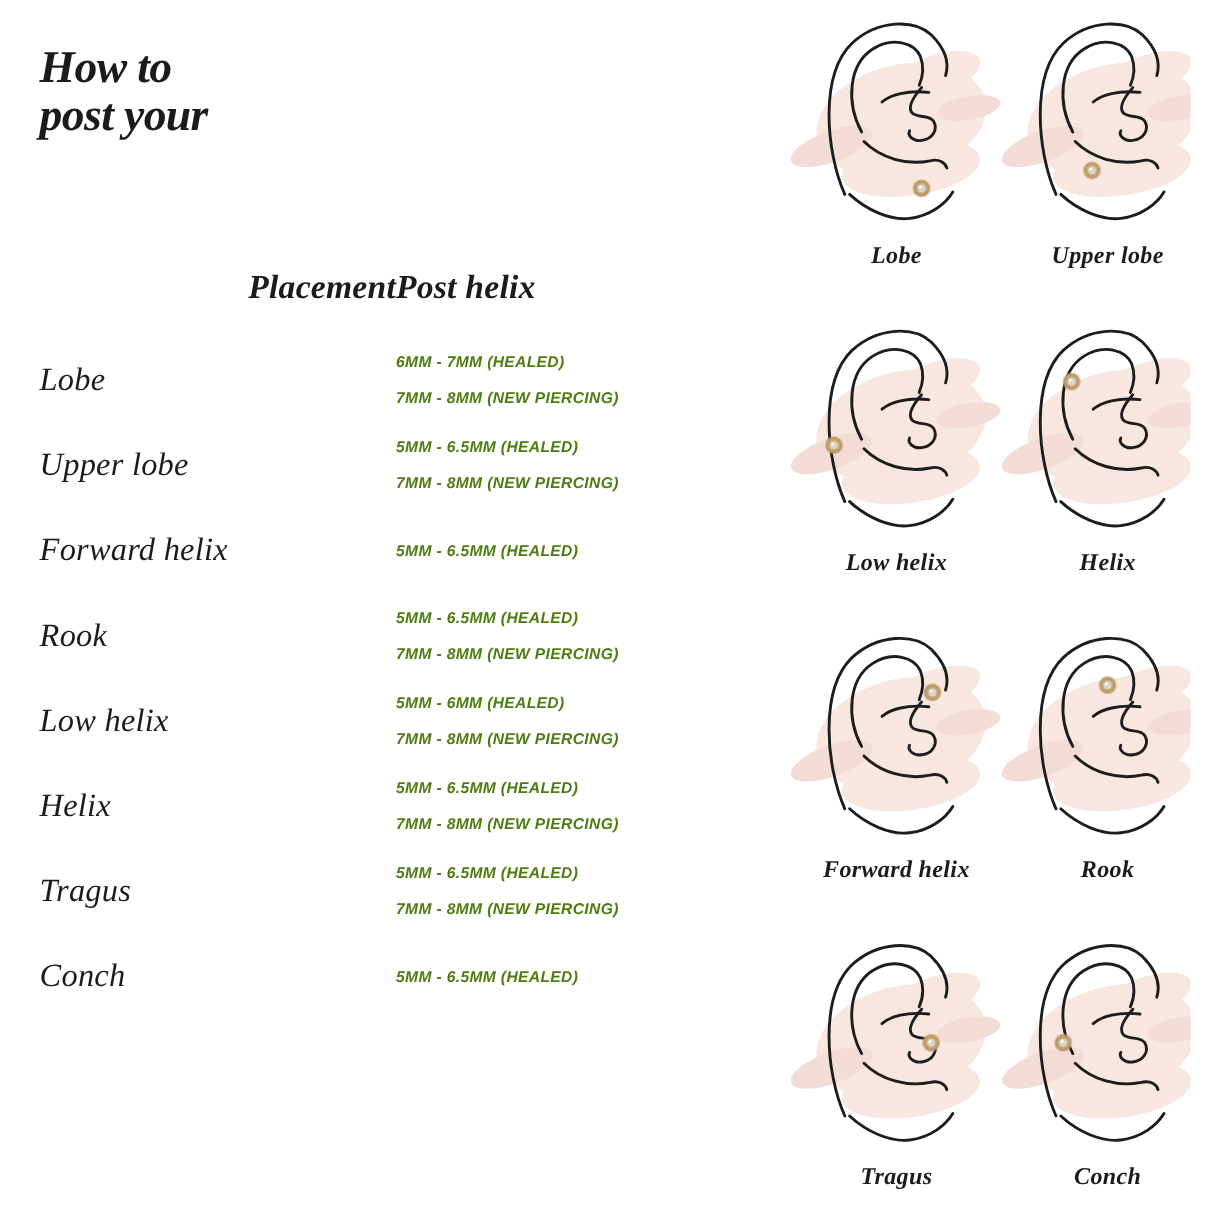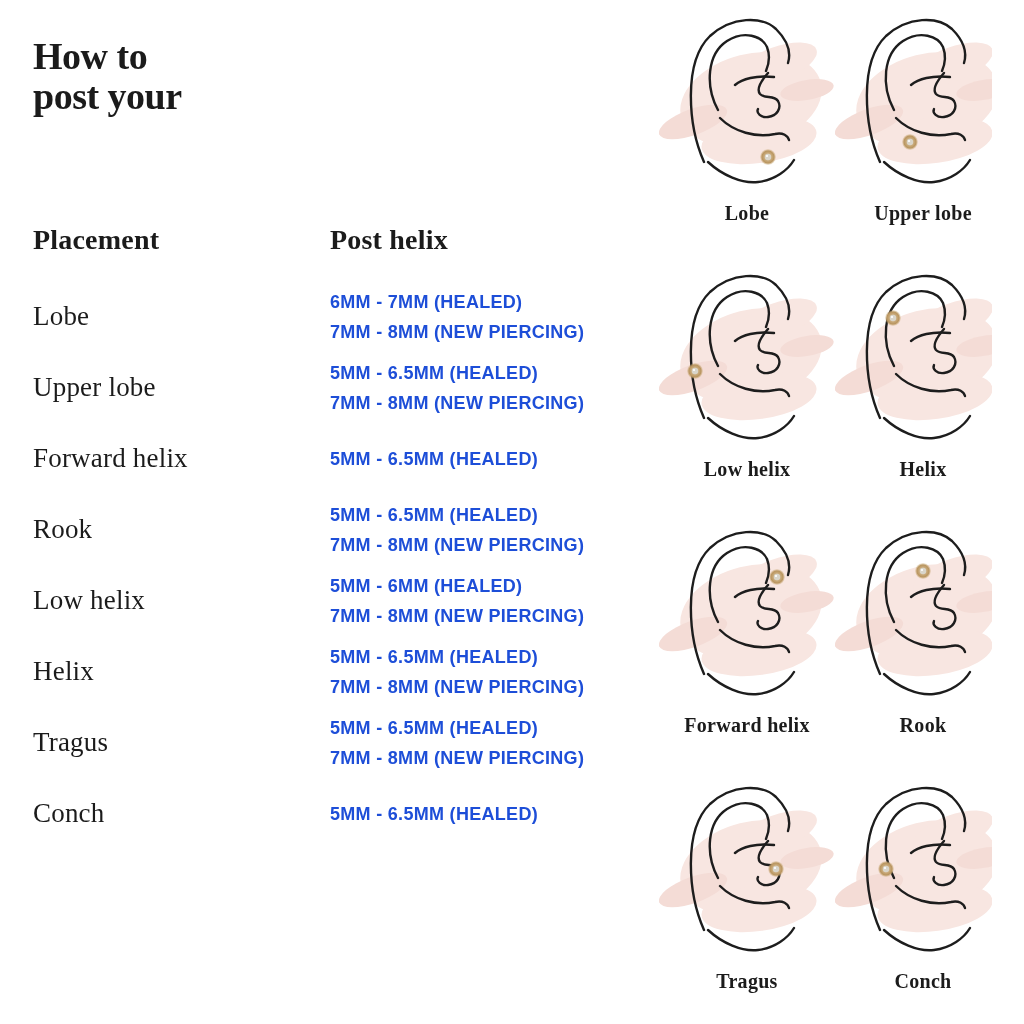--- a/index.html
+++ b/index.html
@@ -1,37 +1,37 @@
 <!DOCTYPE html>
 <html><head>
 <meta charset="utf-8">
 <style>
   html,body{margin:0;padding:0;background:#ffffff;}
   .page{
     position:relative;width:992px;height:1024px;background:#ffffff;
-    font-family:"Liberation Serif", serif;color:#1b1b1b;overflow:hidden;
+    font-family:"Liberation Serif", serif;color:#1b1b1b;overflow:hidden;font-style:italic;
   }
   
   .title{
     position:absolute;left:33px;top:36px;
     font-size:38px;line-height:40px;font-weight:600;letter-spacing:-0.5px;
   }
   .headers{
     position:absolute;left:33px;top:224px;display:flex;
-    font-size:28px;font-weight:600;letter-spacing:0.2px;
+    font-size:28px;font-weight:600;letter-spacing:0.2px;text-align:right;
   }
   .col-placement{width:297px;}
   .rows{position:absolute;left:33px;top:281px;}
   .row{display:flex;align-items:center;height:71px;}
   .placement{
     width:297px;font-size:27px;letter-spacing:0.2px;font-weight:500;
   }
   .lengths{
     font-family:"Liberation Sans", sans-serif;font-weight:700;
-    font-size:18px;line-height:30px;letter-spacing:0.3px;color:#1d4ed8;
+    font-size:13px;line-height:30px;letter-spacing:0.3px;color:#4d7c0f;
   }
   
   .ear-grid{
     position:absolute;left:659px;top:12px;
     display:grid;grid-template-columns:176px 176px;
   }
   .ear-cell{
     width:176px;height:256px;display:flex;flex-direction:column;align-items:center;
   }
   .ear-cell svg{display:block;}

